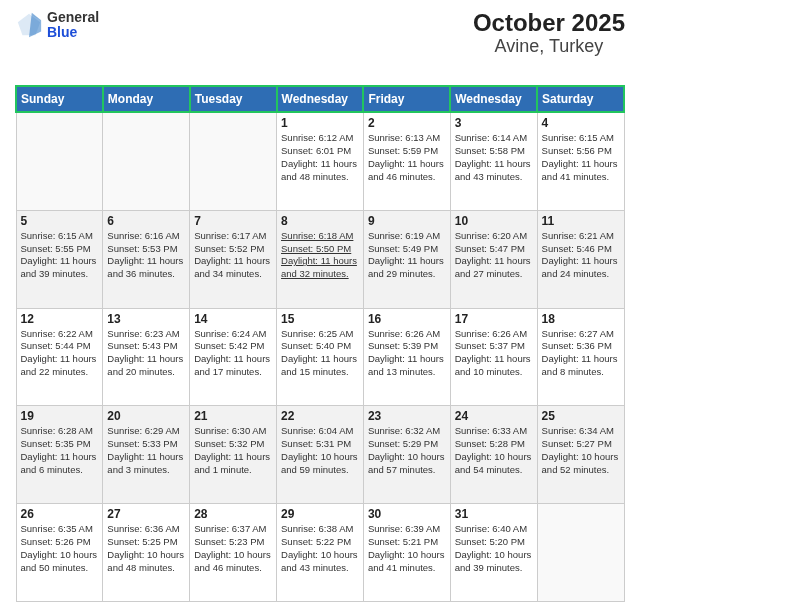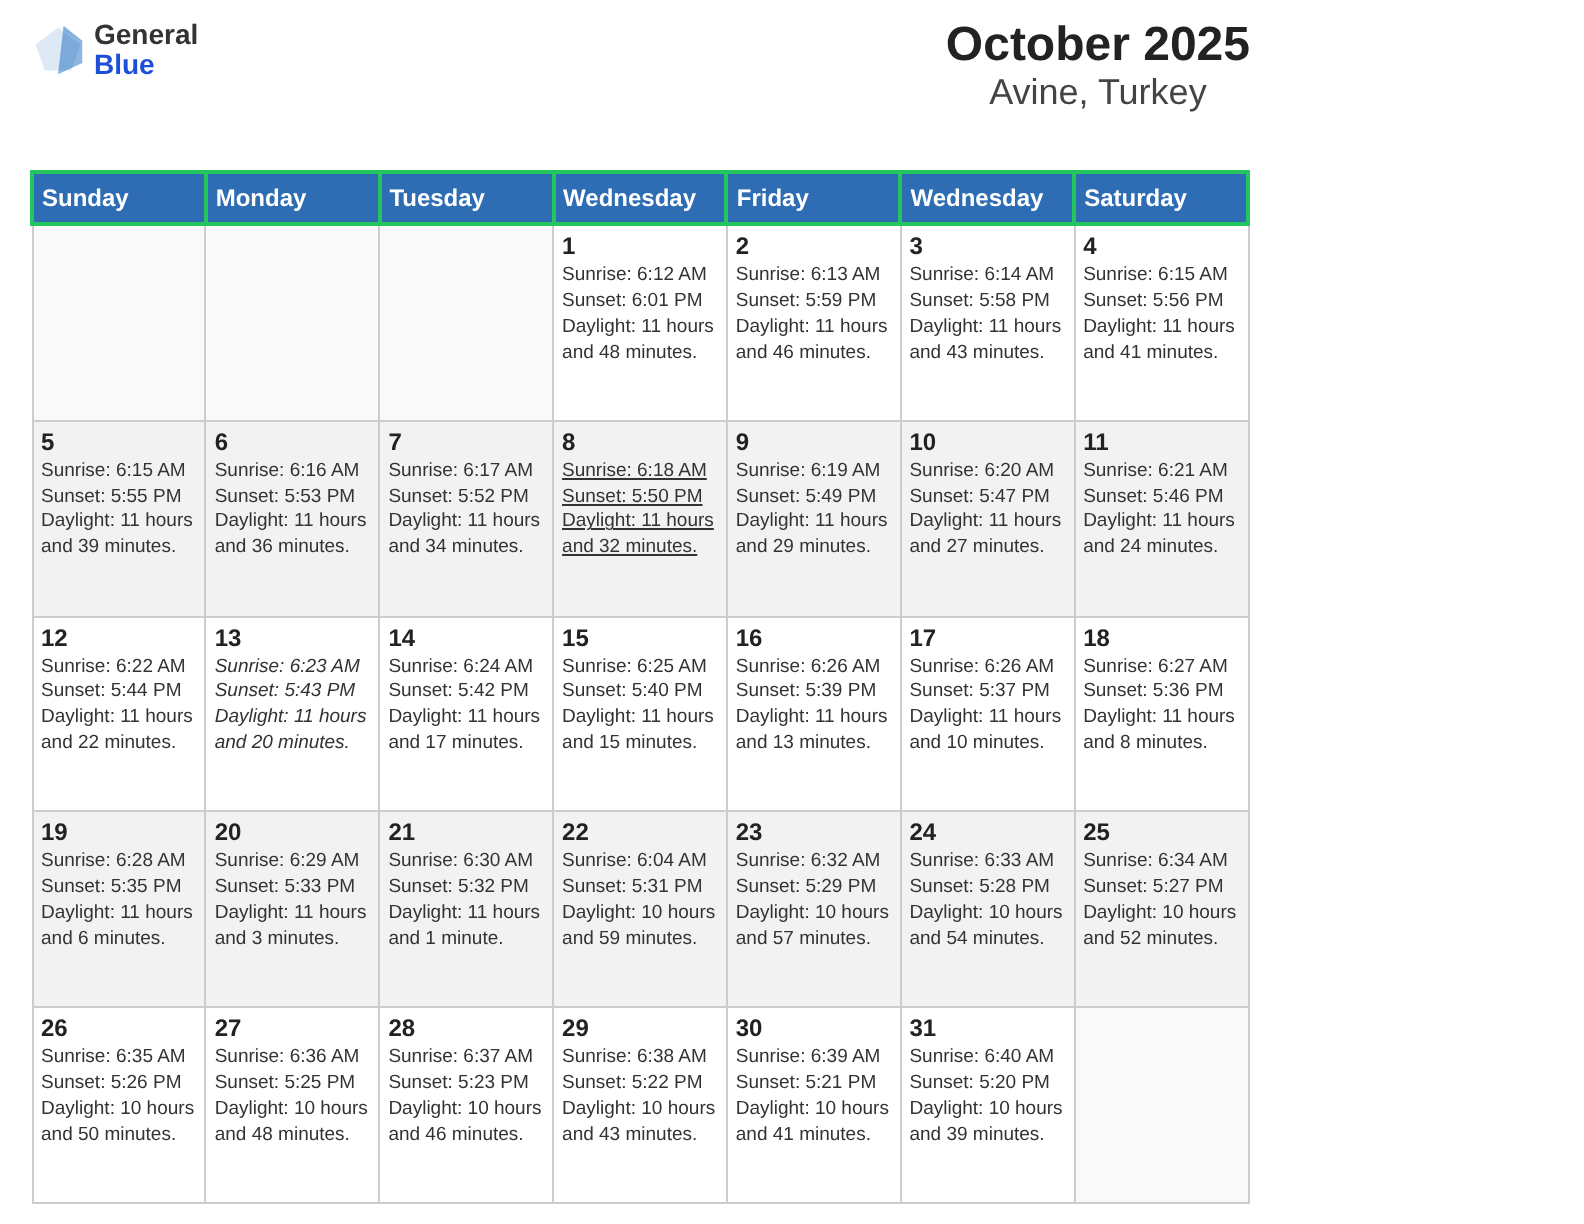--- a/index.html
+++ b/index.html
@@ -222,21 +222,21 @@
         <tr>
           <td>
             <span class="day-number">12</span>
             <div class="day-info" style="white-space: pre-line;">Sunrise: 6:22 AM
 Sunset: 5:44 PM
 Daylight: 11 hours
 and 22 minutes.</div>
           </td>
           <td>
             <span class="day-number">13</span>
-            <div class="day-info" style="white-space: pre-line; font-style: italic;">Sunrise: 6:23 AM
+            <div class="day-info" style="white-space: pre-line;">Sunrise: 6:23 AM
 Sunset: 5:43 PM
 Daylight: 11 hours
 and 20 minutes.</div>
           </td>
           <td>
             <span class="day-number">14</span>
             <div class="day-info" style="white-space: pre-line;">Sunrise: 6:24 AM
 Sunset: 5:42 PM
 Daylight: 11 hours
 and 17 minutes.</div>

